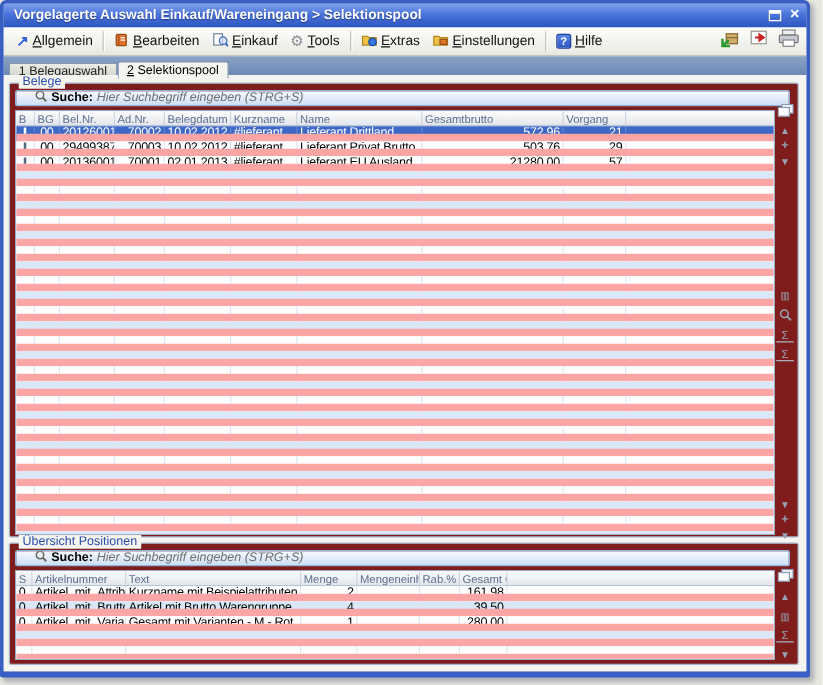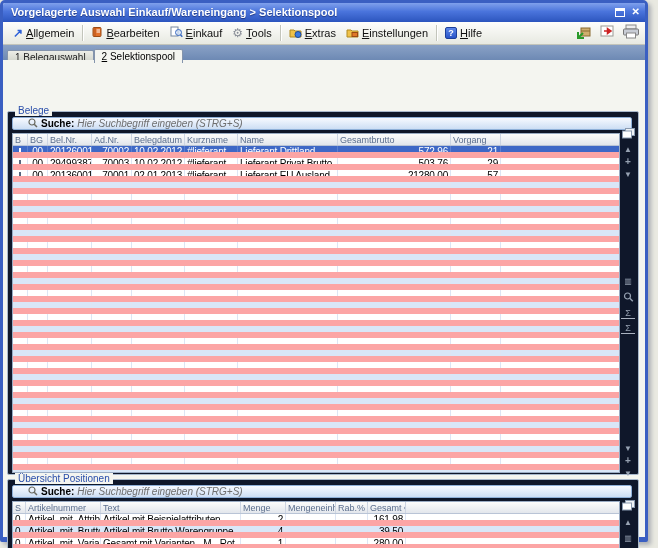--- a/index.html
+++ b/index.html
@@ -57,21 +57,21 @@
     display:inline-block;vertical-align:bottom;font-size:10px;height:14px;box-sizing:border-box;
     padding:1px 7px 0;border:1px solid #8494ac;border-bottom:none;border-radius:2px 2px 0 0;
     white-space:nowrap;
   }
   .tlabel{display:inline-block;}
   .tlabel::first-letter{text-decoration:underline;}
   .tab-inactive{background:linear-gradient(#ecede6,#cfd2c8);margin-top:1px;height:13px;color:#222;}
   .tab-active{background:#f4f5f0;position:relative;z-index:2;color:#000;}
   
   .panel{position:absolute;left:0;top:57px;right:0;bottom:0;background:#f4f5f0;}
-  .fieldset{position:absolute;border:1px solid #a8b8cc;border-radius:2px;background:#0f172a;margin-top:45px;}
+  .fieldset{position:absolute;border:1px solid #a8b8cc;border-radius:2px;background:#7f1d1d;}
   .legend{position:absolute;top:-7px;left:7px;background:#f4f5f0;padding:0 3px;font-size:10px;color:#2a4eaa;white-space:nowrap;}
   #fs-belege{left:4px;top:6px;width:630px;height:362px;}
   #fs-positionen{left:4px;top:374px;width:630px;height:96px;}
   
   .searchbar{
     position:absolute;left:4px;top:5px;height:13px;box-sizing:border-box;
     border:1px solid #8fb0d8;border-radius:2px;
     background:linear-gradient(180deg,#f7faff,#cddef4);
     display:flex;align-items:center;font-size:10px;padding:0 15px;overflow:hidden;
   }
@@ -587,21 +587,21 @@
           <div class="hc c2">Text</div>
           <div class="hc c3">Menge</div>
           <div class="hc c4">Mengeneinheit</div>
           <div class="hc c5">Rab.%</div>
           <div class="hc c6">Gesamt €</div>
           <div class="hc cf"></div>
         </div>
         <div class="grow">
           <div class="c c0">0</div>
           <div class="c c1">Artikel_mit_Attributen</div>
-          <div class="c c2">Artikel mit Beispielattributen</div>
+          <div class="c c2">Kurzname mit Beispielattributen</div>
           <div class="c c3 num">2</div>
           <div class="c c4"></div>
           <div class="c c5"></div>
           <div class="c c6 num">161,98</div>
           <div class="c cf"></div>
         </div>
         <div class="grow alt">
           <div class="c c0">0</div>
           <div class="c c1">Artikel_mit_Brutto_WG</div>
           <div class="c c2">Artikel mit Brutto Warengruppe</div>

